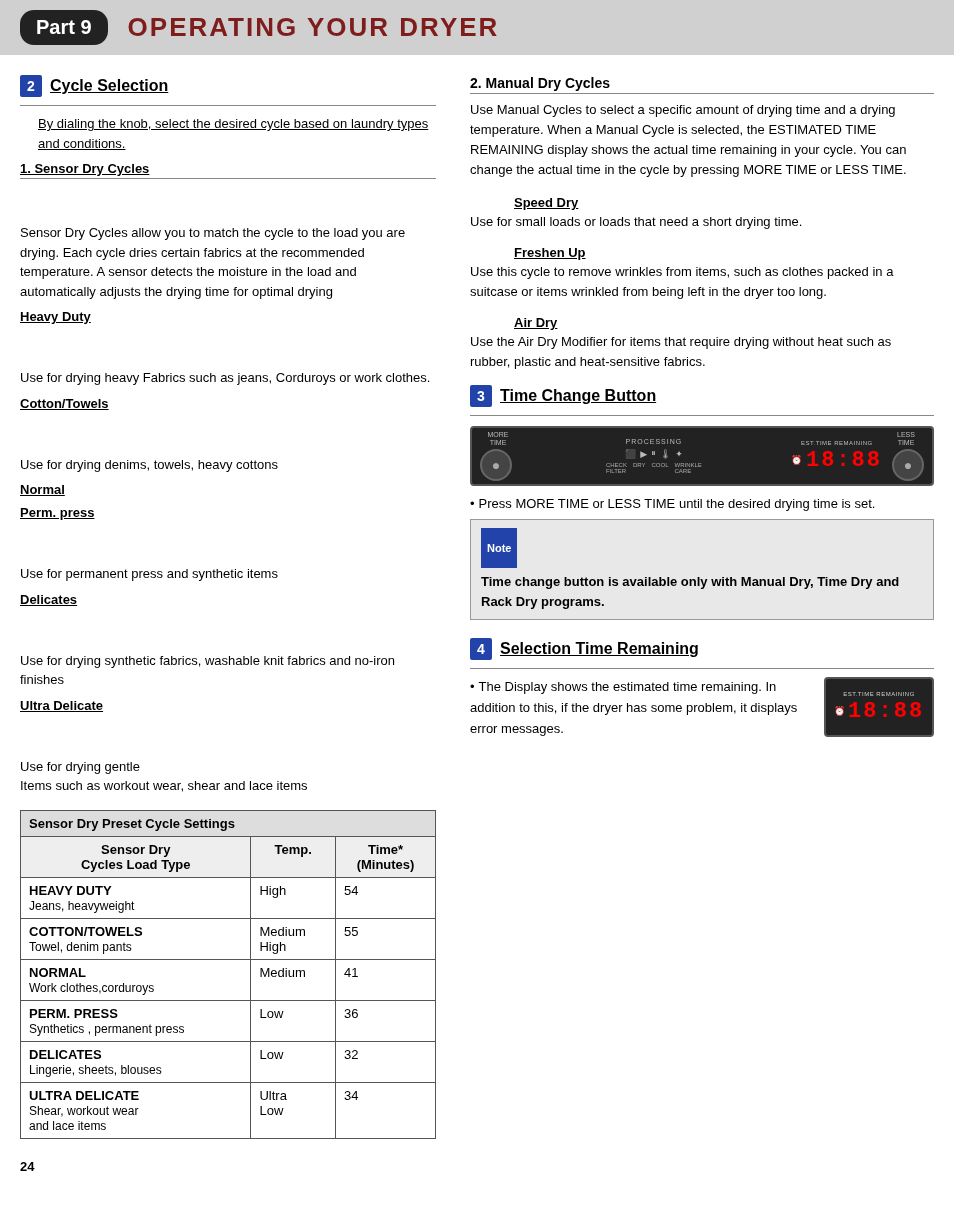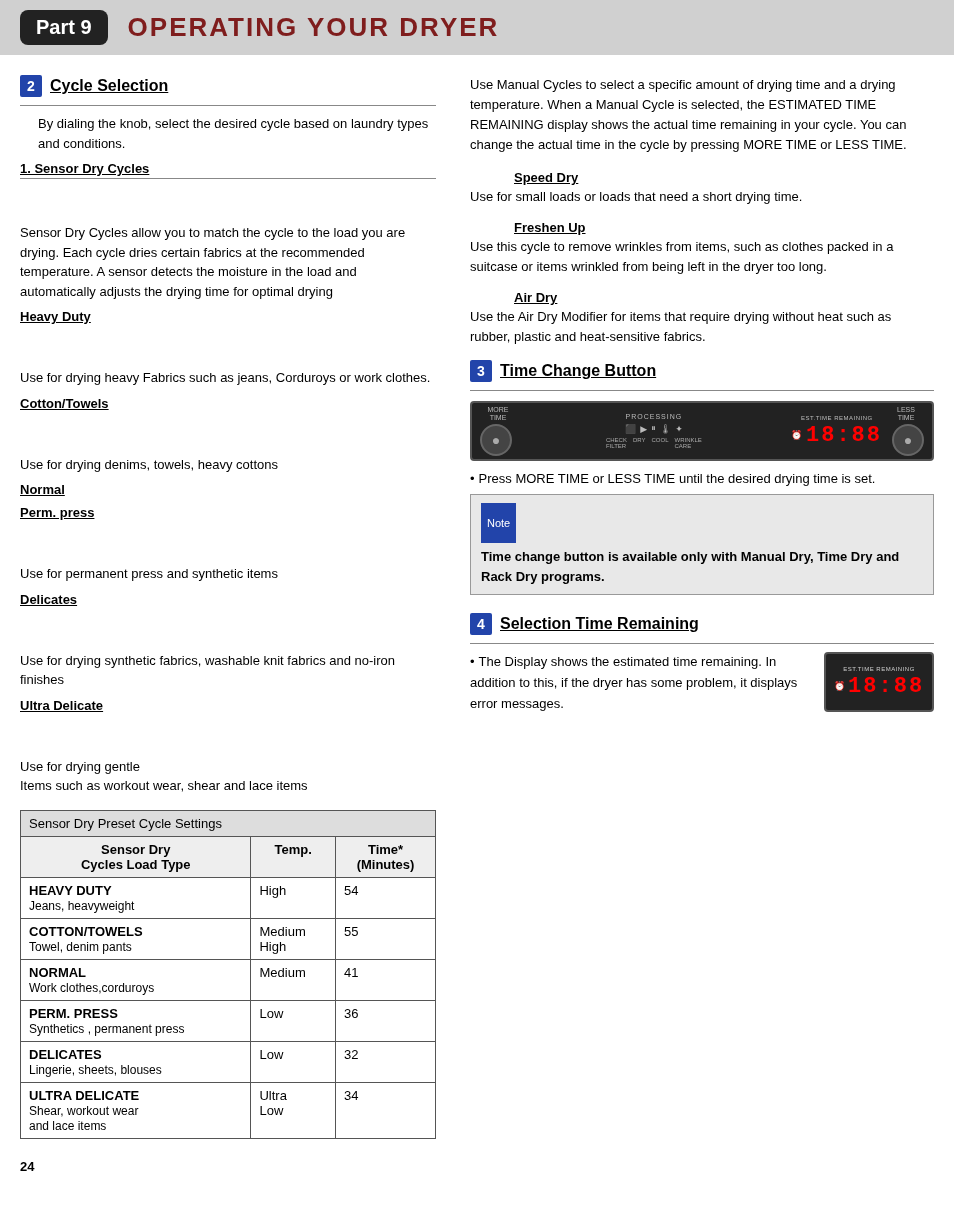--- a/index.html
+++ b/index.html
@@ -21,21 +21,21 @@
       padding: 10px 20px;
       margin-bottom: 20px;
     }
     .part-badge {
       background: #222;
       color: #fff;
       font-size: 20px;
       font-weight: bold;
       padding: 6px 16px;
       margin-right: 20px;
-      border-radius: 8px;
+      border-radius: 14px;
     }
     .page-header-title {
       font-size: 26px;
       font-weight: bold;
       letter-spacing: 2px;
       text-transform: uppercase;
       color: #7f1d1d;
     }
 
     
@@ -81,20 +81,21 @@
     }
     .section-divider {
       border: none;
       border-top: 1.5px solid #888;
       margin-bottom: 8px;
     }
 
     .intro-bullet {
       margin-bottom: 4px;
       padding-left: 8px;
+      text-decoration: underline;
     }
     .intro-bullet p {
       margin-left: 10px;
       line-height: 1.5;
     }
 
     
     .subsection-title {
       font-weight: bold;
       text-decoration: underline;
@@ -118,21 +119,21 @@
       border: 1px solid #555;
       padding: 5px 8px;
       vertical-align: top;
     }
     .preset-table thead tr th {
       background: #eee;
       font-weight: bold;
     }
     .preset-table .table-header-main {
       background: #ddd;
-      font-weight: normal;
+      font-weight: bold;
       font-size: 13px;
       text-align: left;
     }
     .preset-table .col-header-row th {
       font-weight: bold;
     }
     .cell-main { font-weight: bold; }
     .cell-sub { font-weight: normal; font-size: 12px; }
 
     
@@ -219,21 +220,21 @@
     
     .note-box {
       background: #e8e8e8;
       border: 1px solid #999;
       padding: 8px 10px;
       margin-top: 8px;
     }
     .note-badge {
       background: #2244aa;
       color: #fff;
-      font-weight: normal;
+      font-weight: bold;
       font-size: 11px;
       padding: 14px 6px;
       display: inline-block;
       margin-bottom: 4px;
     }
     .note-text {
       font-weight: bold;
       line-height: 1.5;
       font-size: 13px;
     }
@@ -369,20 +370,21 @@
           <td>34</td>
         </tr>
       </tbody>
     </table>
 
   </div>
 
   <div class="right-col">
 
     <div class="section-block">
+      <div class="sub-heading-bordered">2. Manual Dry Cycles</div>
       <p style="line-height:1.55;">Use Manual Cycles to select a specific amount of drying time and a drying temperature. When a Manual Cycle is selected, the ESTIMATED TIME REMAINING display shows the actual time remaining in your cycle. You can change the actual time in the cycle by pressing MORE TIME or LESS TIME.</p>
     </div>
 
     <div class="section-block">
       <div class="sub-heading-underline">Speed Dry</div>
       <p style="line-height:1.5;">Use for small loads or loads that need a short drying time.</p>
     </div>
 
     <div class="section-block">
       <div class="sub-heading-underline">Freshen Up</div>

